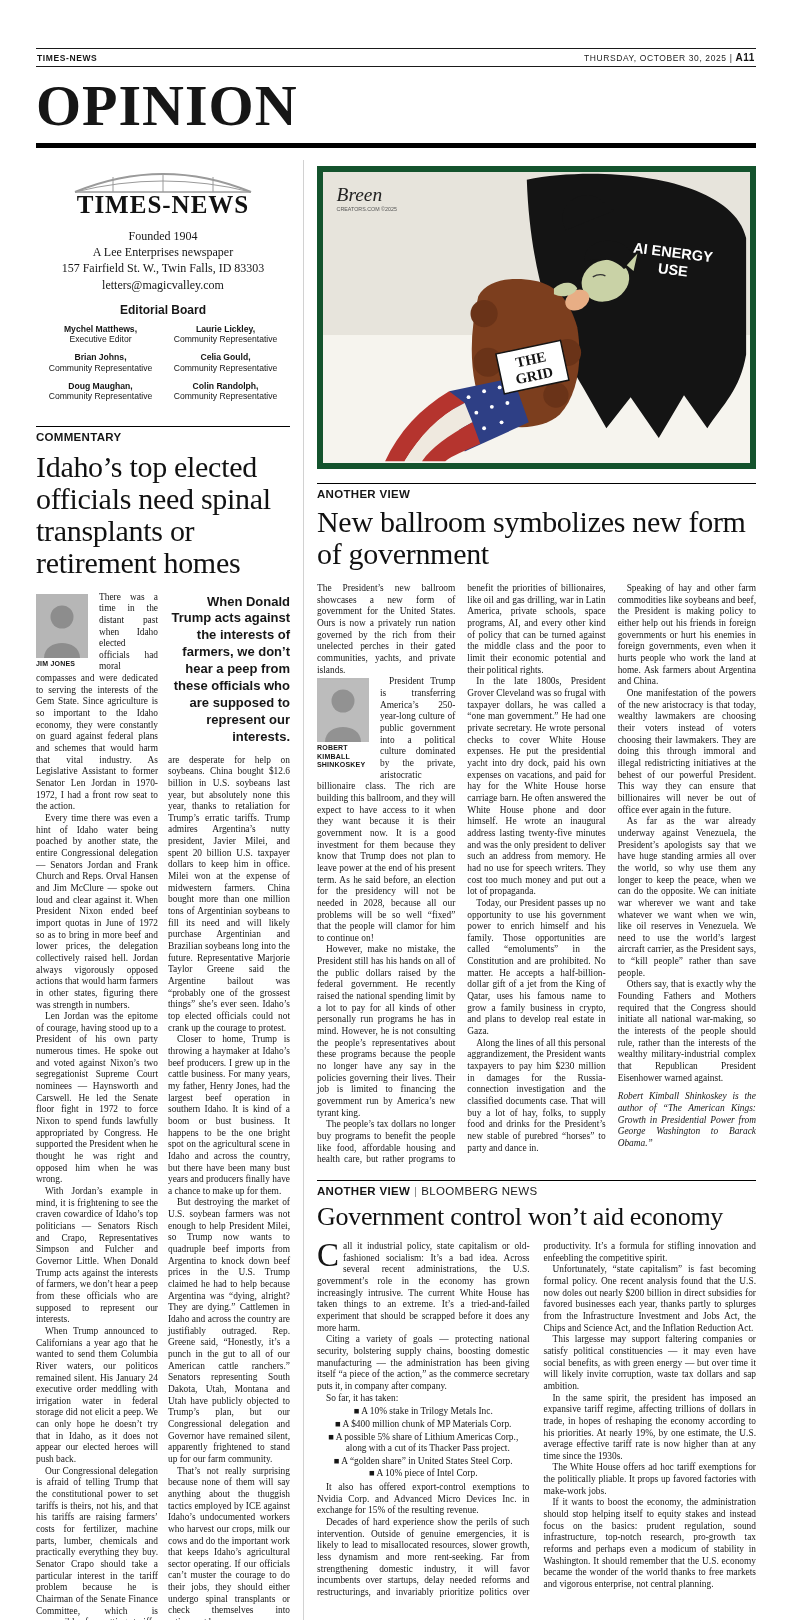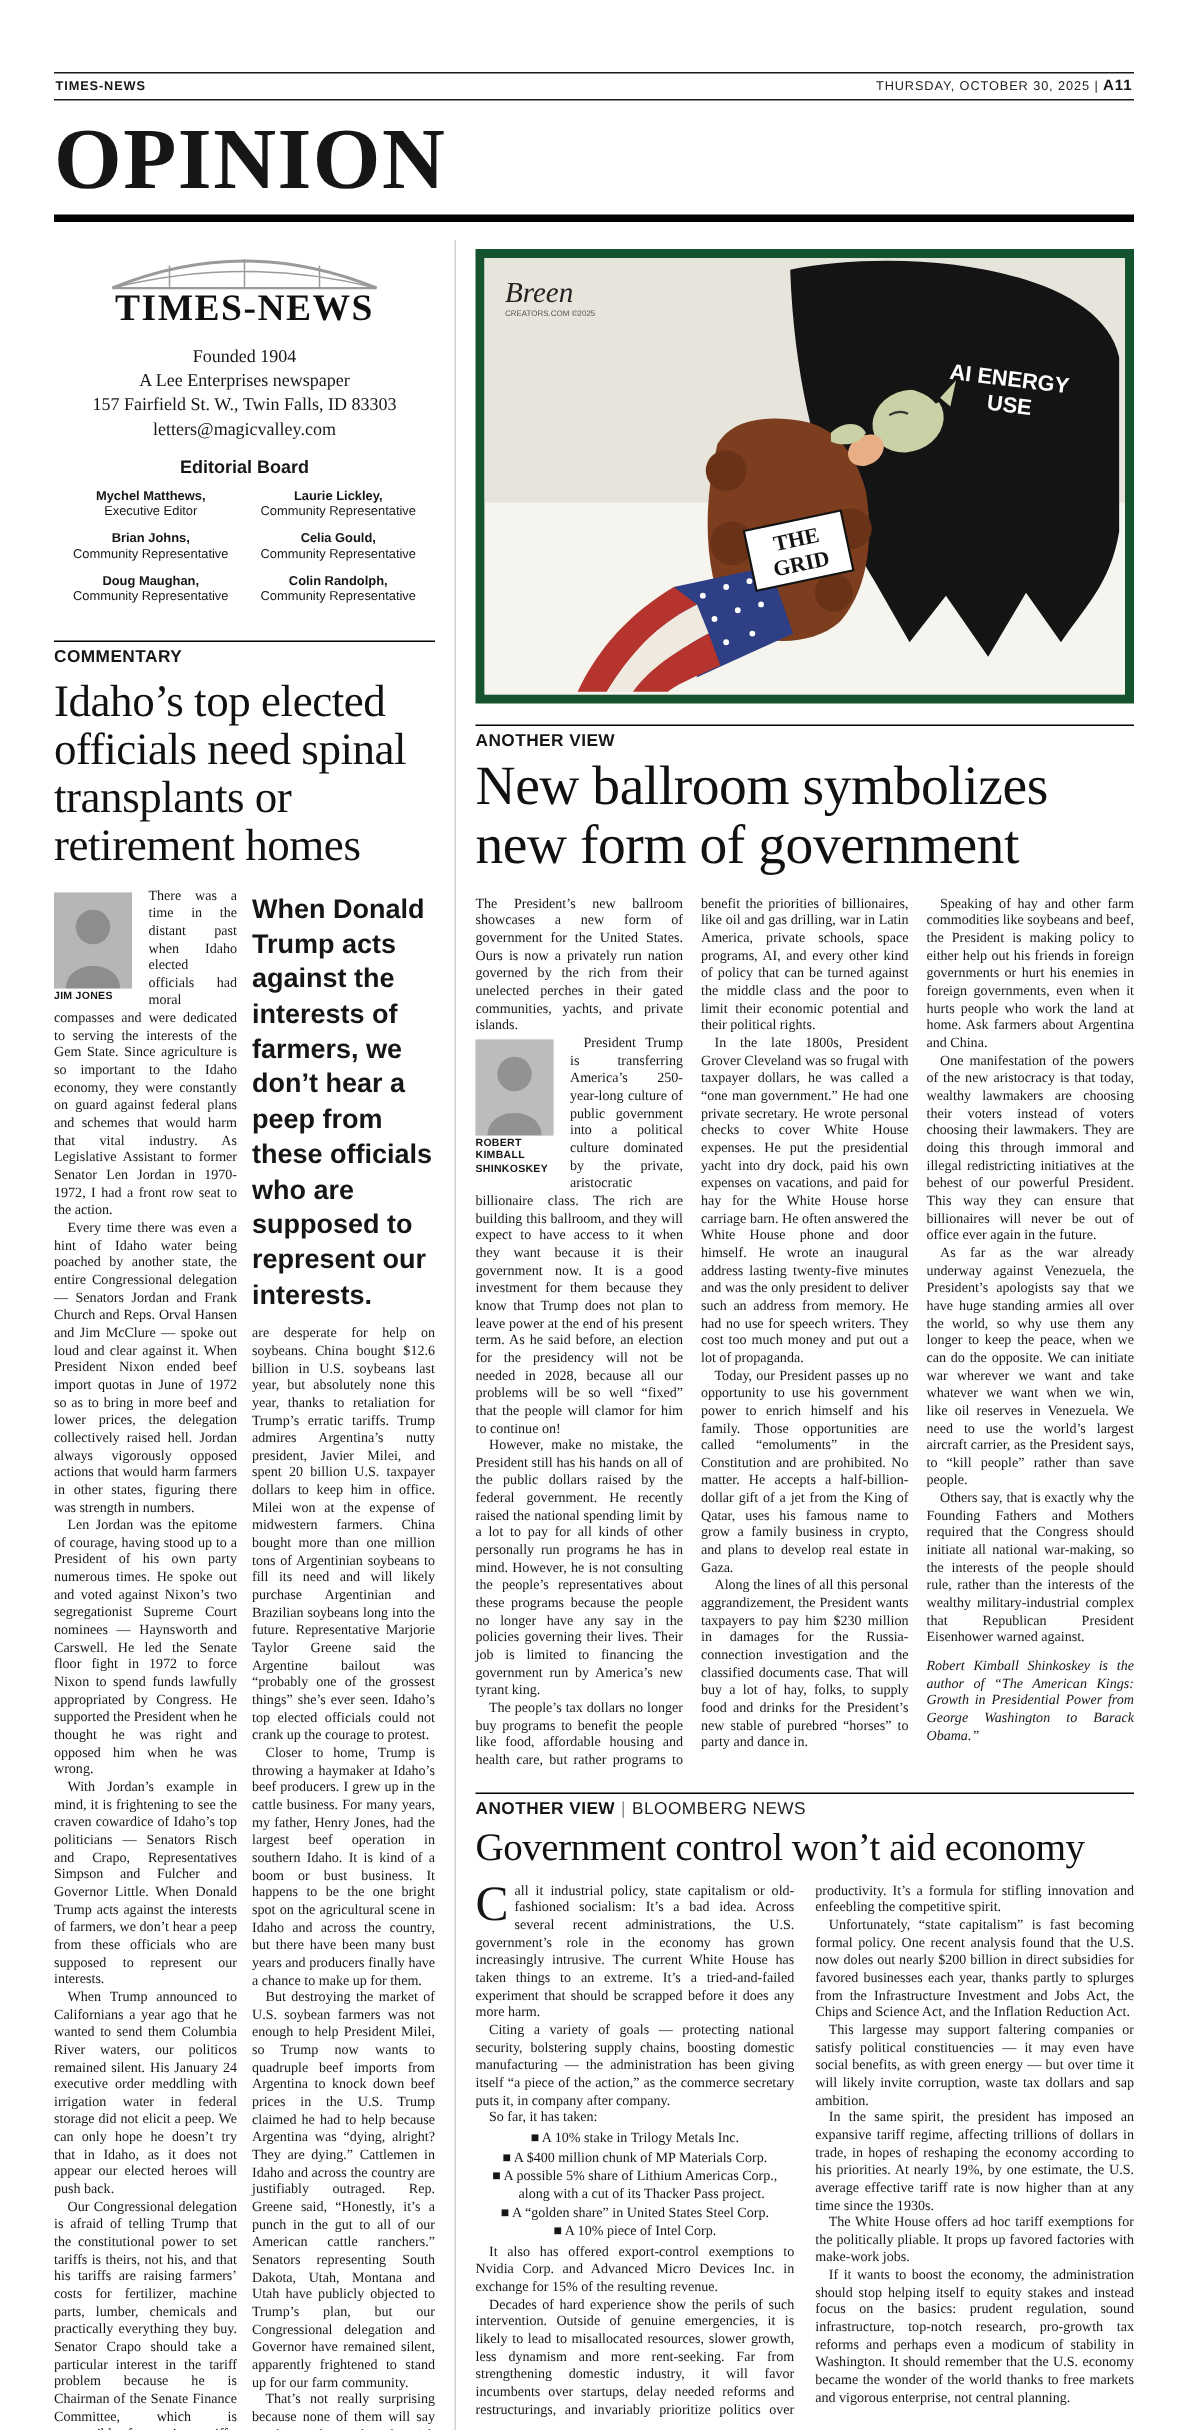--- a/index.html
+++ b/index.html
@@ -33,32 +33,32 @@
   .board .name{font-weight:bold}
 
   
   .kicker{border-top:1.5px solid #000;margin-top:14px;padding-top:4px;
     font-family:"Liberation Sans",sans-serif;font-size:11.5px;font-weight:bold;letter-spacing:.3px}
   .kicker .pipe{font-weight:normal;color:#888;margin:0 4px}
   .kicker .sub{font-weight:normal;color:#222}
 
   .hl{font-weight:400;letter-spacing:-.3px;color:#111}
   .hl-commentary{font-size:30px;line-height:1.07;margin:8px 0 12px}
-  .hl-ballroom{font-size:37px;line-height:1.05;margin:6px 0 14px}
+  .hl-ballroom{font-size:30px;line-height:1.05;margin:6px 0 14px}
   .hl-bloomberg{font-size:26px;line-height:1.08;margin:6px 0 10px}
 
   .bodytext{font-size:9.4px;line-height:1.24;text-align:justify}
   .bodytext p{text-indent:9px;margin:0}
   .bodytext .noindent p:first-child, p.noindent{text-indent:0}
 
   .twocol{display:flex;gap:10px}
   .twocol .col{flex:1;min-width:0}
 
-  .pullquote{font-family:"Liberation Sans",sans-serif;font-weight:bold;font-size:18px;
-    line-height:1.3;text-align:left;margin:2px 0 9px}
+  .pullquote{font-family:"Liberation Sans",sans-serif;font-weight:bold;font-size:13px;
+    line-height:1.3;text-align:right;margin:2px 0 9px}
 
   .fig{float:left;width:56px;margin:2px 7px 3px 0;font-family:"Liberation Sans",sans-serif;
     font-weight:bold;font-size:7px;line-height:1.2;text-align:left}
   .fig .ph{width:52px;height:64px;background:#bdbdbd;margin-bottom:2px}
   .fig .cap{letter-spacing:.2px}
 
   .threecol{column-count:3;column-gap:12px}
   .twocolB{column-count:2;column-gap:14px}
 
   .bio{font-style:italic;margin-top:7px}

